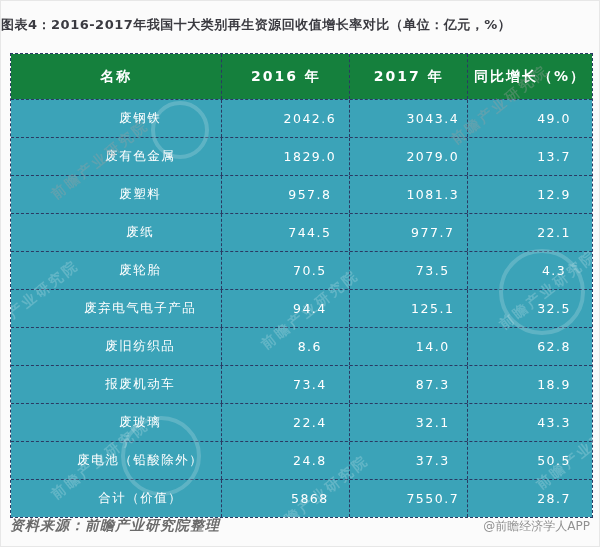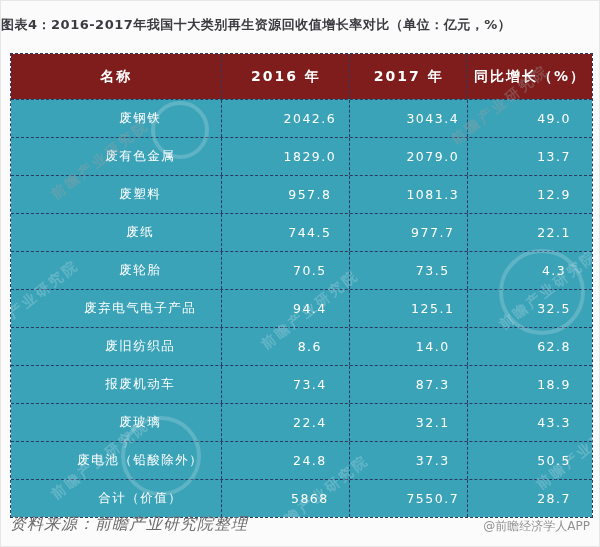--- a/index.html
+++ b/index.html
@@ -12,40 +12,40 @@
   }
   .title {
     position:absolute; top:15px; left:0; width:100%;
     text-align:left; font-weight:bold; font-size:13px;
     color:#3a3a40; letter-spacing:0.5px;
   }
   .table {
     position:absolute; left:9px; top:52px; width:583px;
     border:1px dashed #2a3a63;
   }
-  .thead { display:flex; background:#7f1d1d; }
+  .thead { display:flex; background:#15803d; }
   .th {
     height:45px; display:flex; align-items:center; justify-content:center;
     color:#ffffff; font-weight:bold; font-size:14px; letter-spacing:2px;
     border-right:1px dashed #2a3a63;
   }
   .tr { display:flex; background:#3ba3b8; border-top:1px dashed #2a3a63; }
   .td {
     height:37px; display:flex; align-items:center; justify-content:center;
     color:#ffffff; font-weight:normal; font-size:12.5px; letter-spacing:1.5px;
     border-right:1px dashed #2a3a63;
     padding-left:48px;
   }
   .c0 { width:36.4%; }
   .c1 { width:22.0%;text-align:center; }
   .c2 { width:20.3%; }
   .c3 { width:21.3%; border-right:none; }
   .source {
     position:absolute; left:9px; bottom:11px;
-    font-size:16px; font-style:italic; color:#6b6b6b; letter-spacing:1px;
+    font-size:14px; font-style:italic; color:#6b6b6b; letter-spacing:1px;font-weight:bold;
   }
   .credit {
     position:absolute; right:9px; bottom:11px;
     font-size:12px; color:#909090;
   }
   .wm {
     position:absolute; font-size:14px; font-weight:bold; letter-spacing:3px;
     transform:rotate(-38deg); white-space:nowrap; pointer-events:none; z-index:5;
   }
   .wm-gray  { color:rgba(160,160,160,0.35); }

